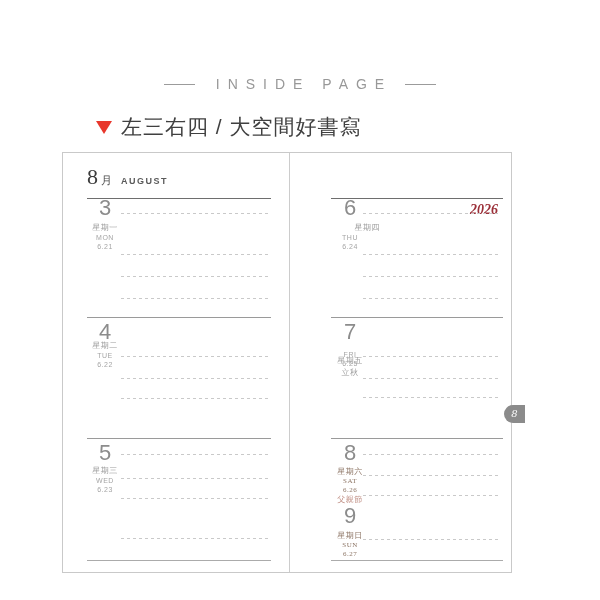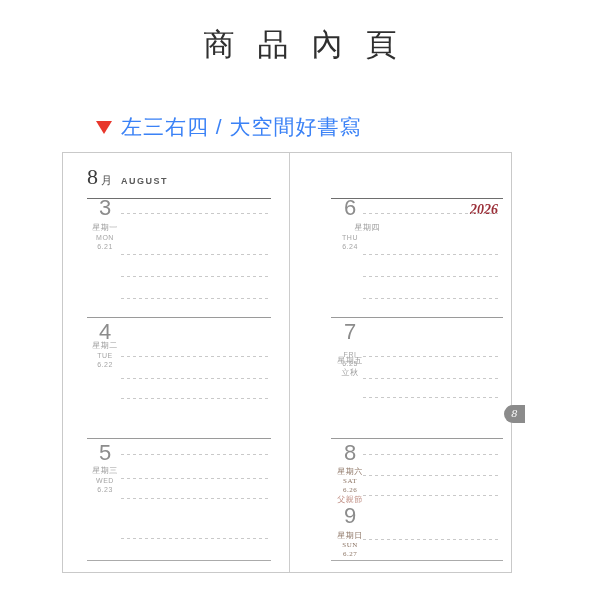--- a/index.html
+++ b/index.html
@@ -13,21 +13,21 @@
          box-sizing:border-box;}
   .subtitle-row{position:absolute;top:76px;left:0;width:600px;display:flex;
                 align-items:center;justify-content:center;gap:13px;}
   .subtitle-dash{width:31px;height:1px;background:#9b9b9b;}
   .subtitle{font-size:14px;color:#989898;letter-spacing:8px;padding-left:8px;}
 
   
   .feature{position:absolute;top:113px;left:96px;display:flex;align-items:center;gap:9px;}
   .tri-down{width:0;height:0;border-left:8px solid transparent;
             border-right:8px solid transparent;border-top:13px solid #e8372c;}
-  .feature-text{font-size:21px;color:#3b82f6;font-weight:500;letter-spacing:1px;}
+  .feature-text{font-size:21px;color:#404040;font-weight:500;letter-spacing:1px;}
 
   
   .spread{position:absolute;left:62px;top:152px;width:450px;height:421px;
           background:#ffffff;border:1px solid #c9c9c9;box-sizing:border-box;}
   .page-divider{position:absolute;left:226px;top:0;width:1px;height:100%;background:#cccccc;}
   .rule{position:absolute;height:1px;background:#9a9a9a;}
   .rule-dark{background:#6e6e6e;}
   .rule-light{background:#ababab;}
   .wline{position:absolute;height:1px;
          background:repeating-linear-gradient(90deg,#c9c9c9 0 3px,transparent 3px 6px);}
@@ -51,22 +51,26 @@
   .index-tab{position:absolute;left:441px;top:252px;width:21px;height:18px;
              background:#8b8b8b;border-radius:9px 0 0 9px;color:#ffffff;
              font-family:"DejaVu Serif", serif;font-style:italic;font-size:10px;
              text-align:center;line-height:18px;}
 </style>
 </head>
 <body>
 
 <div class="stage">
 
-  <div class="title">商品內頁</div>
 
+  <div class="subtitle-row">
+    <div class="subtitle-dash"></div>
+    <div class="subtitle">INSIDE PAGE</div>
+    <div class="subtitle-dash"></div>
+  </div>
 
   <div class="feature">
     <div class="tri-down"></div>
     <div class="feature-text">左三右四 / 大空間好書寫</div>
   </div>
 
   <div class="spread">
 
     <div>
       <div class="month-header">

